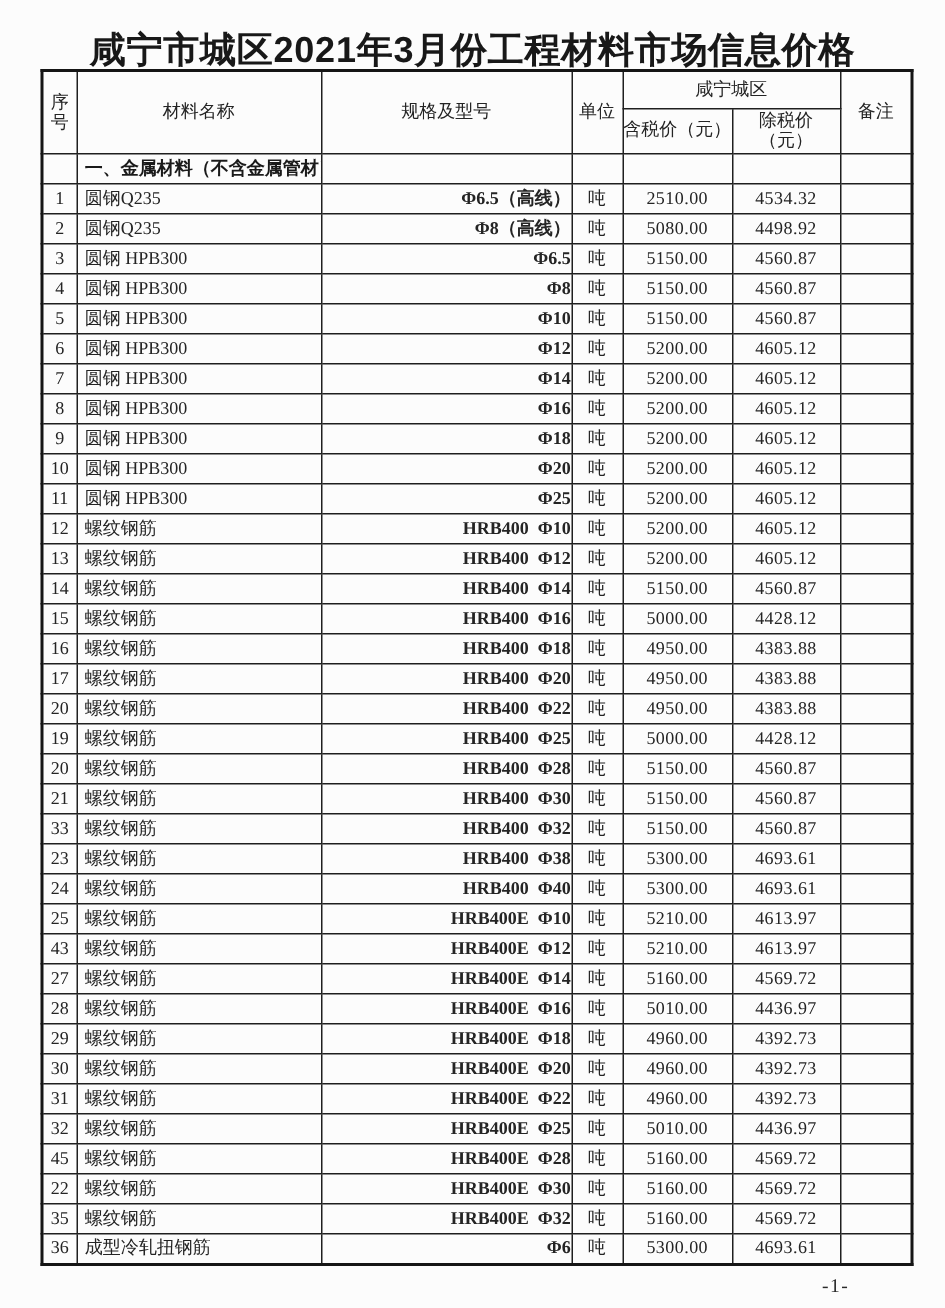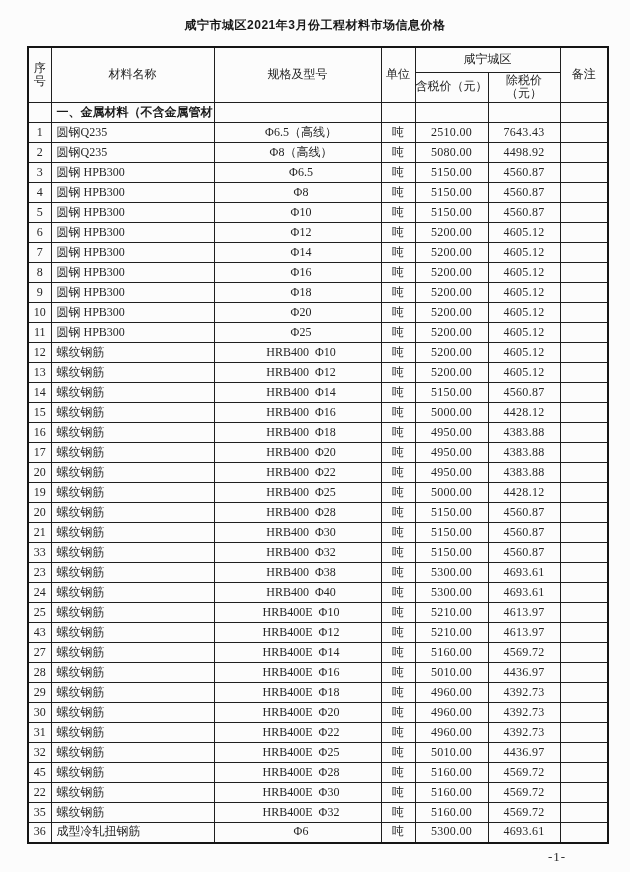--- a/index.html
+++ b/index.html
@@ -14,21 +14,21 @@
     width:630px; height:872px;
     background:#fcfcfc;
     overflow:hidden;
   }
   .doc-title {
     position:absolute;
     top:17px; left:0; width:100%;
     text-align:center;
     font-family:"Liberation Sans","DejaVu Sans",sans-serif;
     font-weight:bold;
-    font-size:12px;
+    font-size:24px;
     letter-spacing:0.5px;
     color:#181818;
   }
   table.price-table {
     position:absolute;
     top:46px; left:27px;
     width:580px;
     border-collapse:collapse;
     table-layout:fixed;
     border:2px solid #151515;
@@ -44,21 +44,21 @@
   .price-table thead th {
     text-align:center;
     vertical-align:middle;
     padding:1px 0;
   }
   .price-table thead tr.h1 { height:25px;margin-top:48px; }
   .price-table thead tr.h2 { height:26px; }
   .price-table tbody tr { height:20px; }
   td.c-no     { text-align:center; }
   td.c-name   { text-align:left; padding-left:5px; white-space:pre; }
-  td.c-spec   { text-align:center; padding-left:7px; white-space:pre; }
+  td.c-spec   { text-align:right; padding-left:7px; white-space:pre;font-weight:bold; }
   td.c-unit   { text-align:center; }
   td.c-price  { text-align:center; letter-spacing:0.3px; }
   td.c-remark { text-align:center; }
   tr.section-row td.c-name {
     font-weight:bold;
     color:#1a1a1a;
   }
   th.h-no { line-height:1.1; padding:0 4px; }
   .page-number {
     position:absolute;
@@ -108,21 +108,21 @@
         <td class="c-price"></td>
         <td class="c-price"></td>
         <td class="c-remark"></td>
       </tr>
     <tr>
           <td class="c-no">1</td>
           <td class="c-name">圆钢Q235</td>
           <td class="c-spec">Φ6.5（高线）</td>
           <td class="c-unit">吨</td>
           <td class="c-price">2510.00</td>
-          <td class="c-price">7643.43</td>
+          <td class="c-price">4534.32</td>
           <td class="c-remark"></td>
         </tr>
         <tr>
           <td class="c-no">2</td>
           <td class="c-name">圆钢Q235</td>
           <td class="c-spec">Φ8（高线）</td>
           <td class="c-unit">吨</td>
           <td class="c-price">5080.00</td>
           <td class="c-price">4498.92</td>
           <td class="c-remark"></td>

